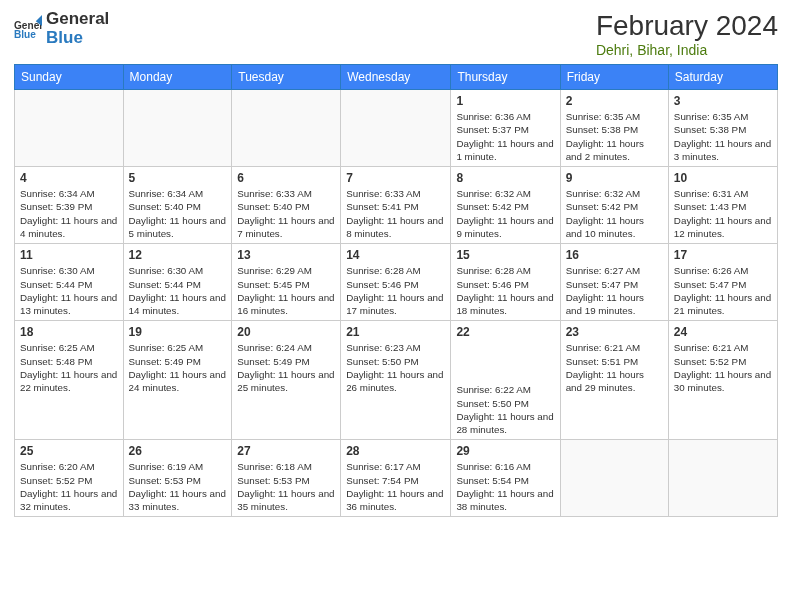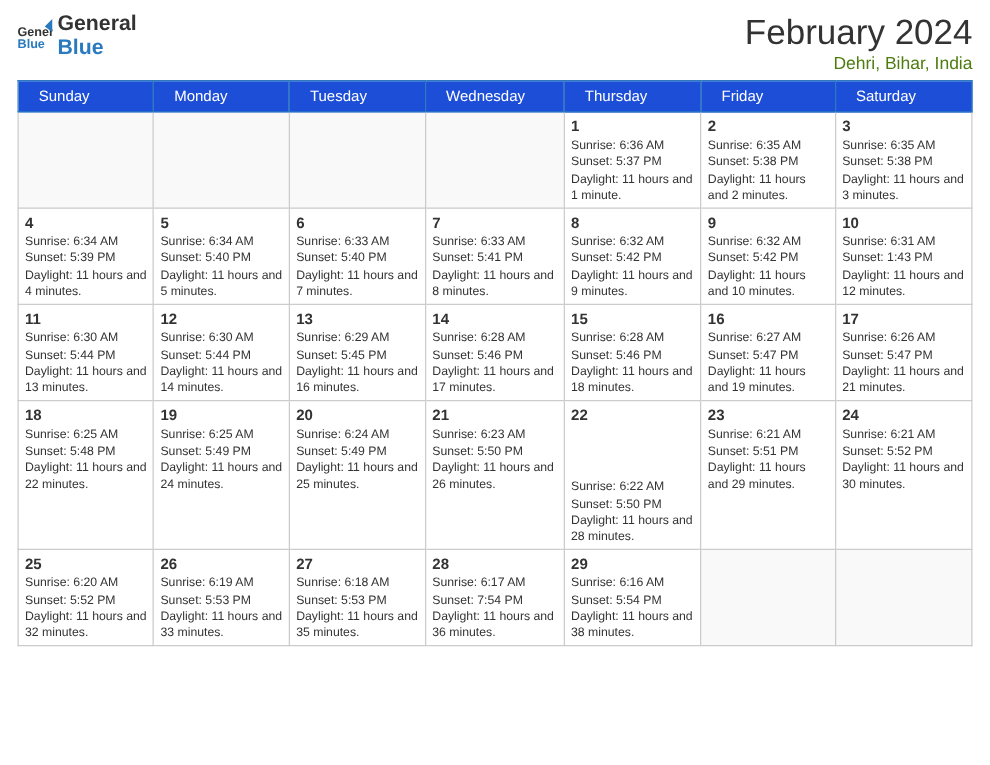--- a/index.html
+++ b/index.html
@@ -24,41 +24,40 @@
     .logo {
       display: flex;
       align-items: center;
       gap: 4px;
     }
     .logo-icon {
       width: 28px;
       height: 28px;
     }
     .title-block {
-      text-align: right;
     }
     .month-year {
       font-size: 28px;
       font-weight: normal;
       color: #333;
     }
     .location {
       font-size: 14px;
       color: #4d7c0f;
     }
     .calendar-table {
       width: 100%;
       border-collapse: collapse;
       font-size: 10.5px;
     }
     .calendar-table th {
-      background-color: #1d4ed8;
+      background-color: #3b82f6;
       color: #fff;
       text-align: left;
-      padding: 5px 16px;
+      padding: 5px 6px;
       font-size: 12px;
       font-weight: normal;
       border: 1px solid #2a7abf;
     }
     .calendar-table td {
       vertical-align: top;
       border: 1px solid #ccc;
       padding: 3px 5px;
       width: 113px;
       min-height: 70px;

